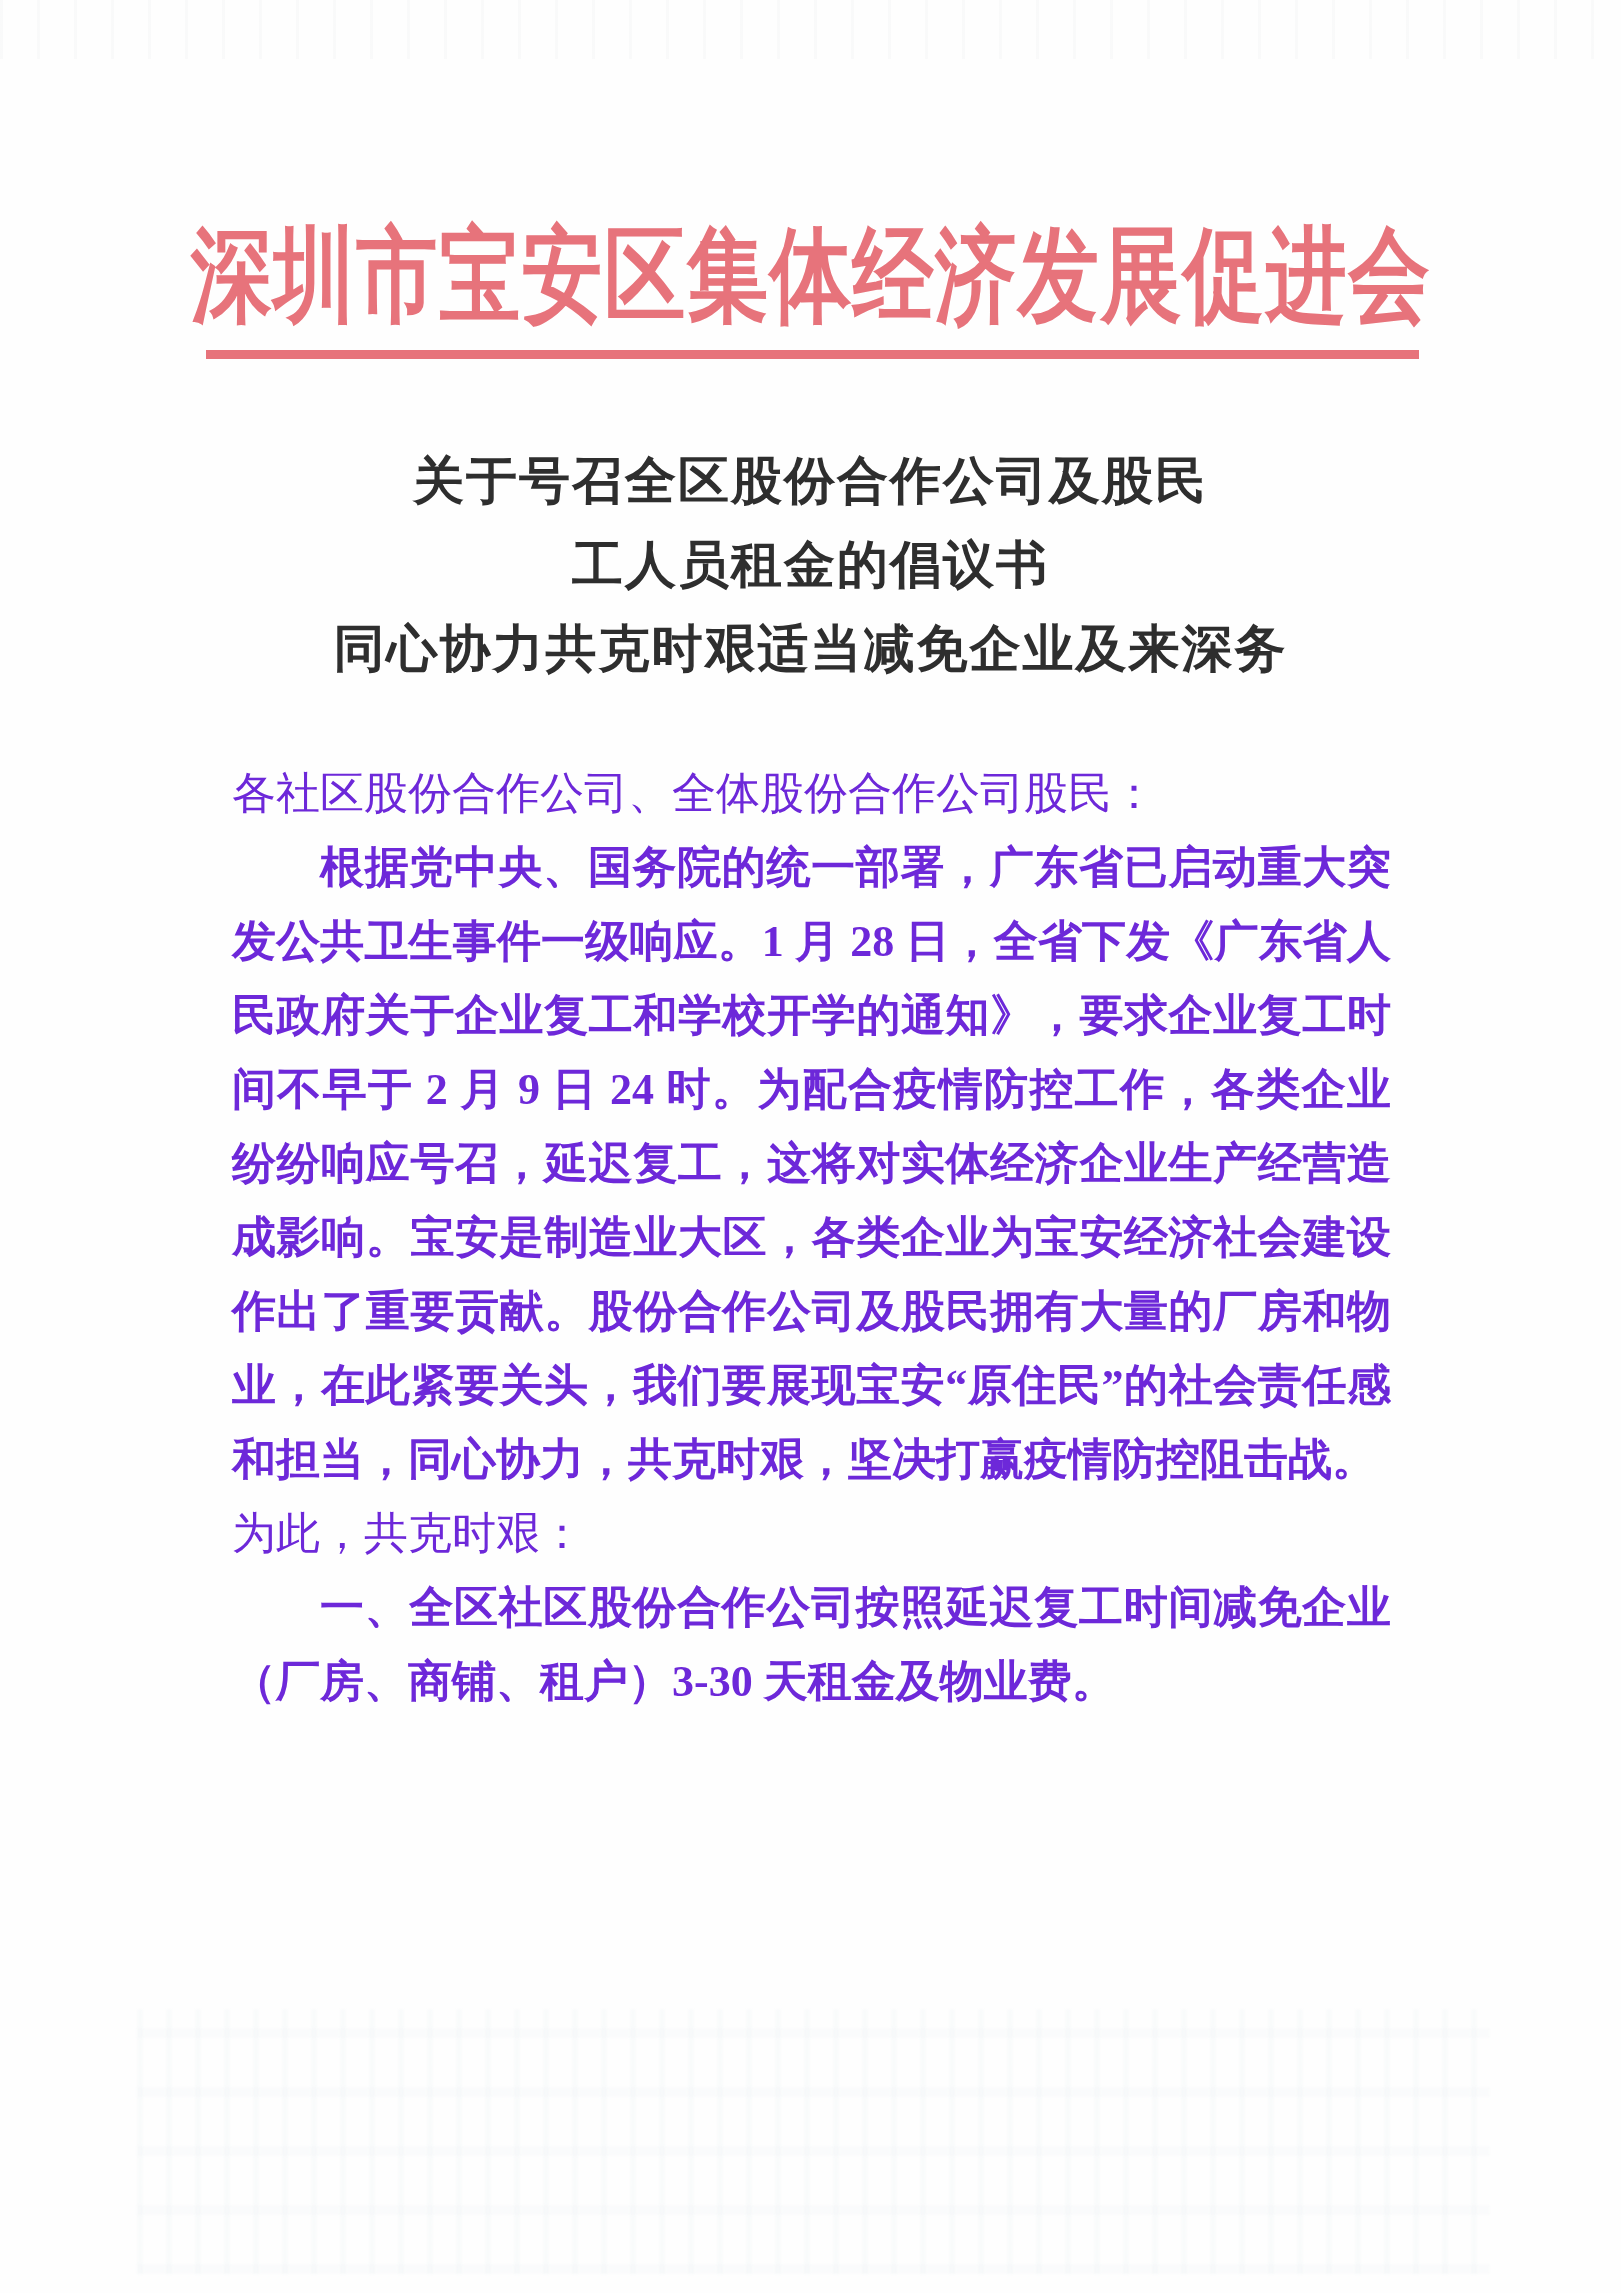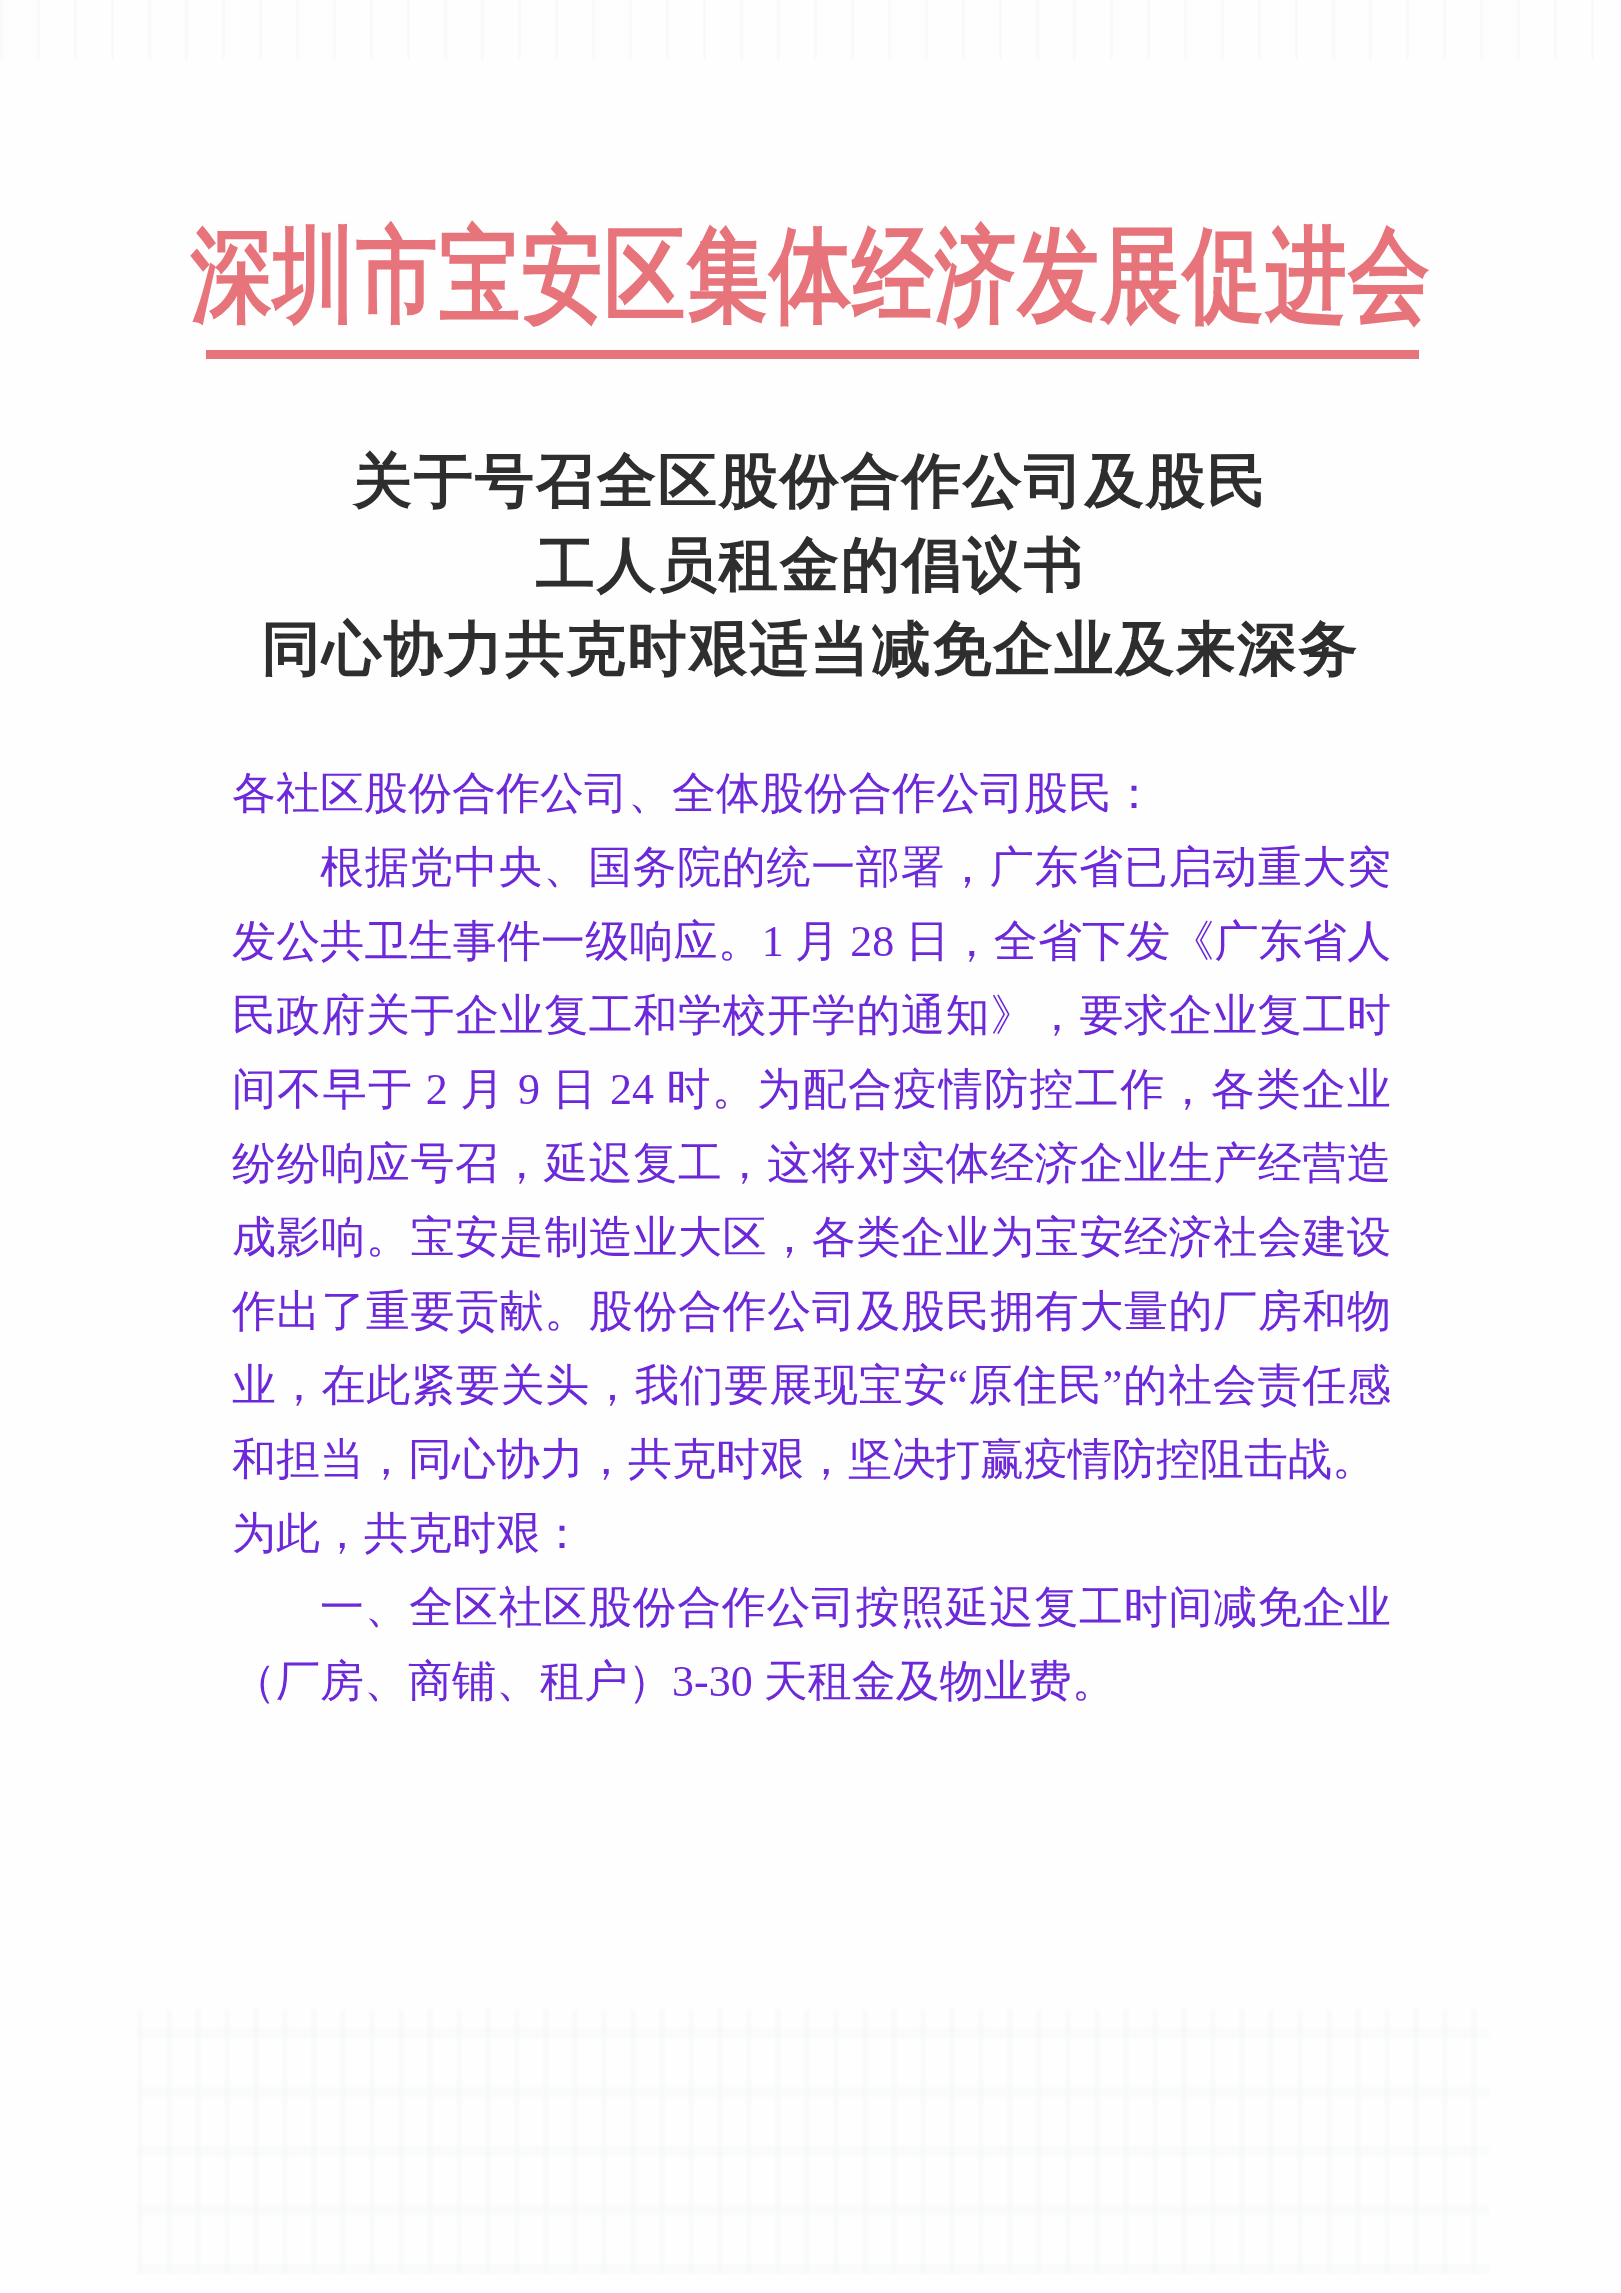--- a/index.html
+++ b/index.html
@@ -39,35 +39,35 @@
     position:absolute;top:350px;left:206px;
     width:1213px;height:8.8px;
     background:#e7737b;
   }
   
   .doc-title{
     position:absolute;top:439px;left:0;width:100%;
     text-align:center;
     color:#2e2e2e;
     font-weight:bold;
-    font-size:59px;
+    font-size:51px;
     line-height:84px;
     letter-spacing:2px;
   }
   
   .content{
     position:absolute;top:757px;left:232px;width:1159px;
     color:#6d28d9;
     font-size:44px;
     line-height:74px;
     text-align:justify;
     text-justify:inter-ideograph;
   }
   .content p{margin:0;padding:0;}
-  .content p.indent{text-indent:2em;}
+  .content p.indent{text-indent:2em;font-weight:bold;}
   
   .bleedthrough{
     position:absolute;top:2009px;left:137px;width:1353px;height:265px;
     background:
       repeating-linear-gradient(90deg, rgba(120,160,175,0.06) 0 5.9px, rgba(255,255,255,0) 5.9px 29px),
       repeating-linear-gradient(0deg, rgba(130,165,180,0.05) 0 9.8px, rgba(255,255,255,0) 9.8px 59px);
     filter:blur(1px);
     opacity:.55;
   }
 </style>

